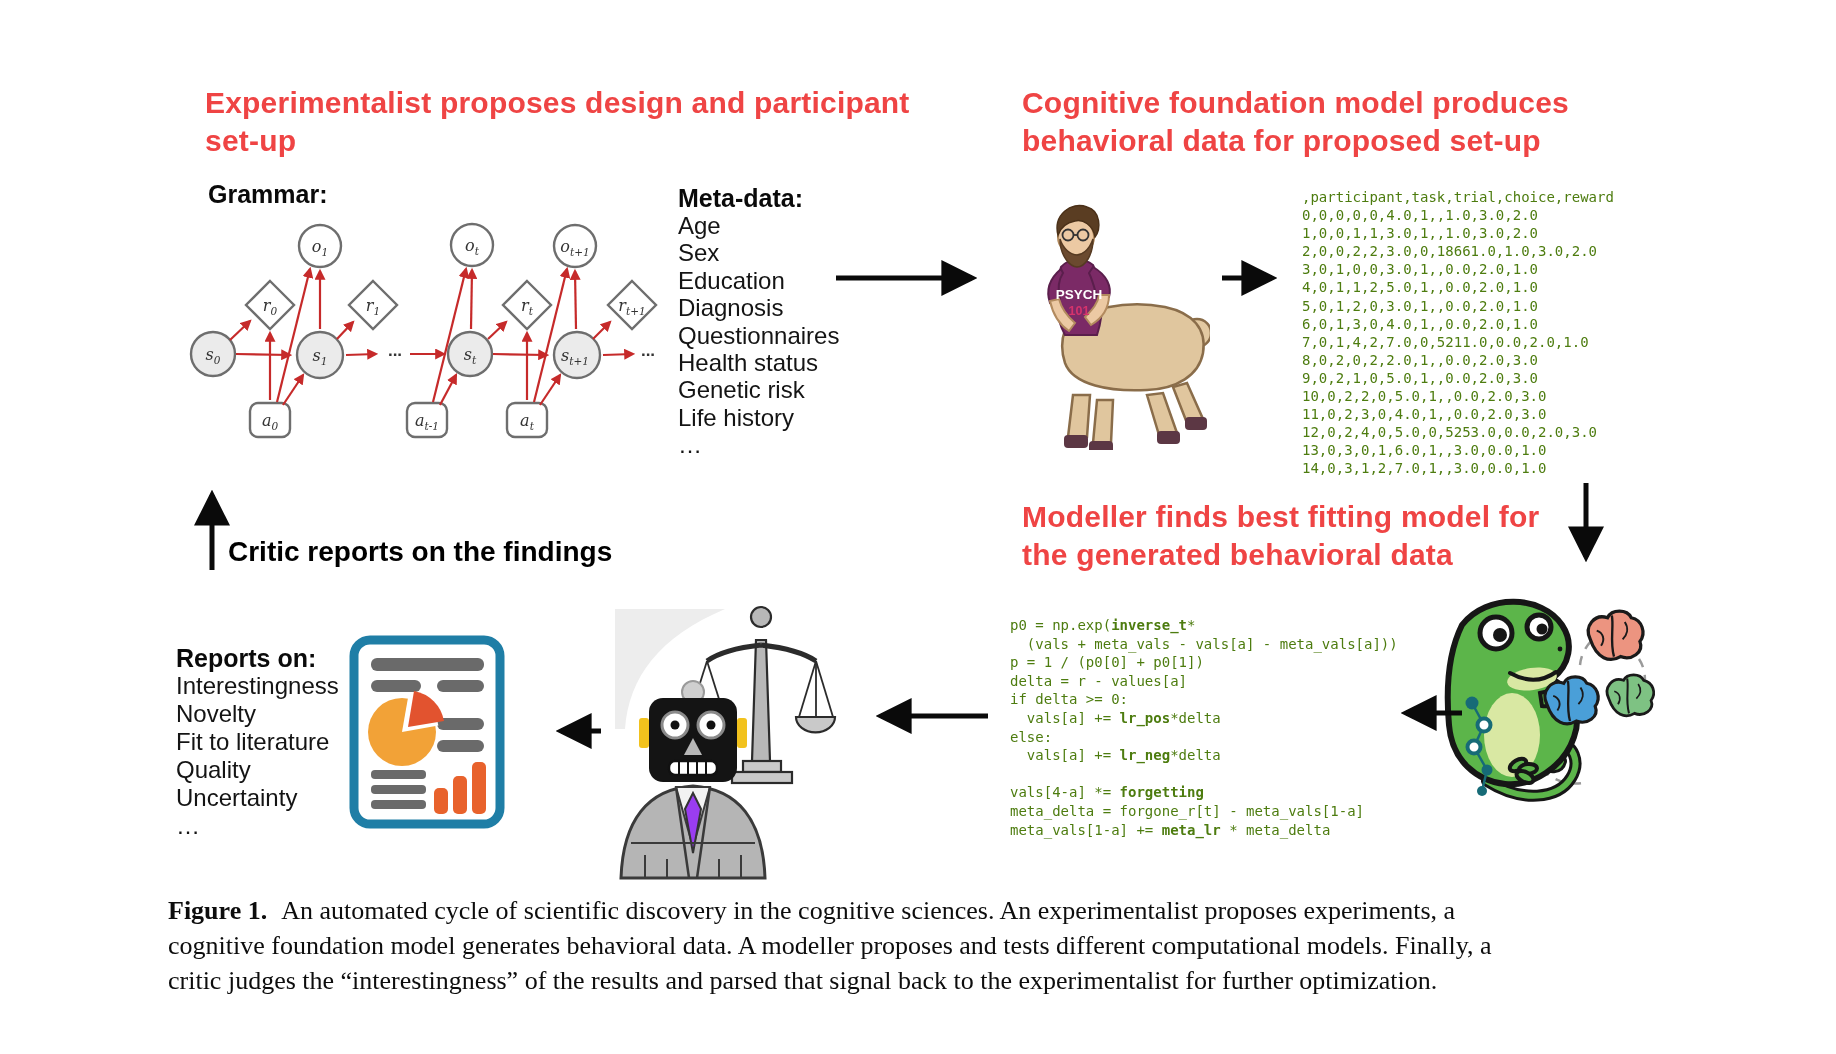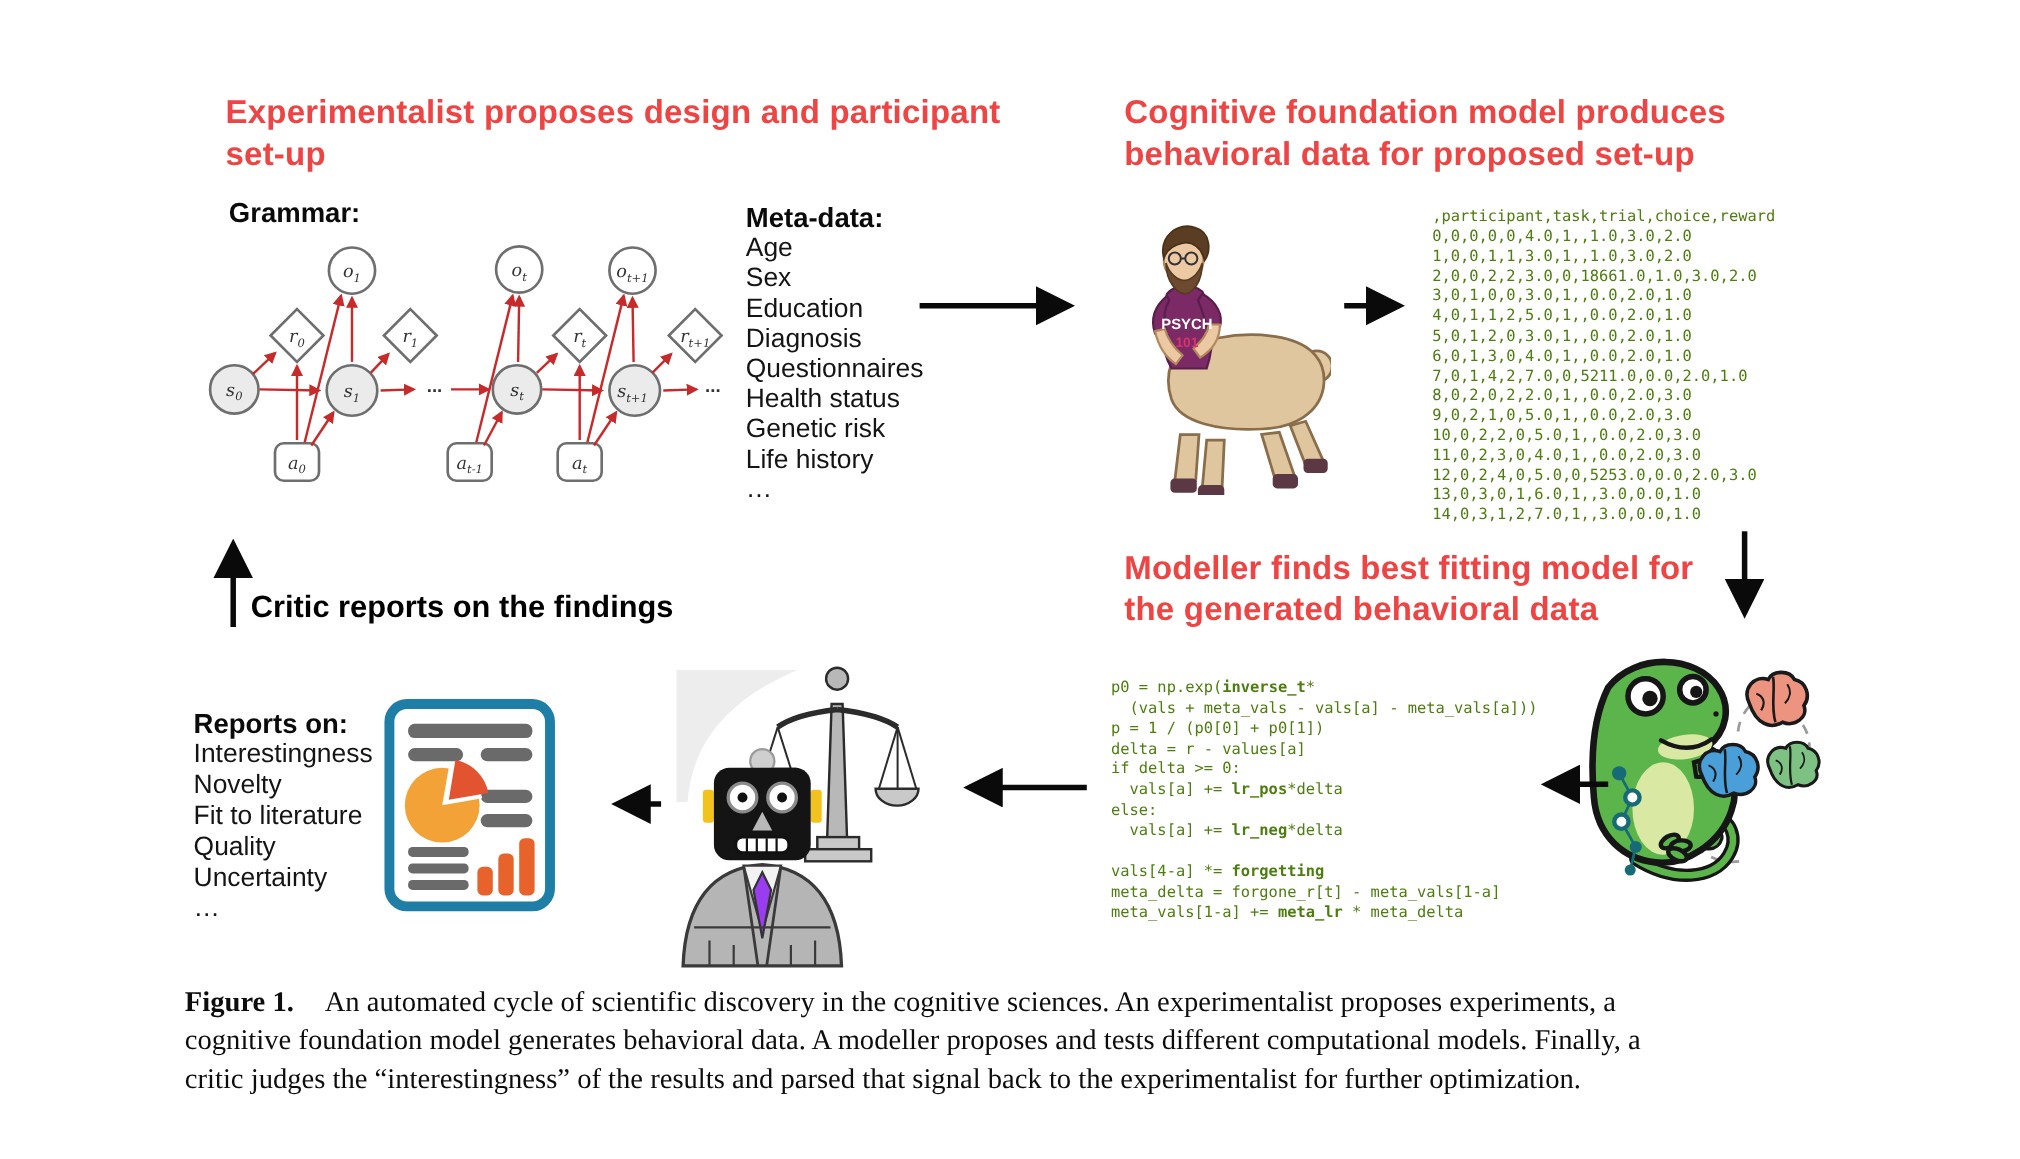--- a/index.html
+++ b/index.html
@@ -10,21 +10,21 @@
   .h-critic{font-size:28px;font-weight:bold;color:#000000;}
   .sub-h{font-size:25px;font-weight:bold;color:#0a0a0a;}
   .plain-list{font-size:24px;line-height:27.4px;color:#141414;}
   #reports-list{line-height:28px;}
   .mono-block{font-family:"DejaVu Sans Mono", monospace;font-size:14px;color:#4d7c0f;}
   #csv-block{line-height:18.1px;}
   #code-block{line-height:18.6px;margin-top:14px;}
   .csv-line,.code-line{white-space:pre;}
   .code-line .b{font-weight:bold;}
   .caption{font-family:"Liberation Serif", serif;font-size:26px;line-height:35px;color:#0d0d0d;}
-  .cap-bold{font-weight:bold;margin-right:28px;}
+  .cap-bold{font-weight:bold;margin-right:14px;}
   svg{display:block;}
 </style>
 </head>
 <body>
 
 <div class="canvas">
 
   <div class="abs h-title" style="left:205px;top:84px;">
     <div>Experimentalist proposes design and participant</div>
     <div>set-up</div>

